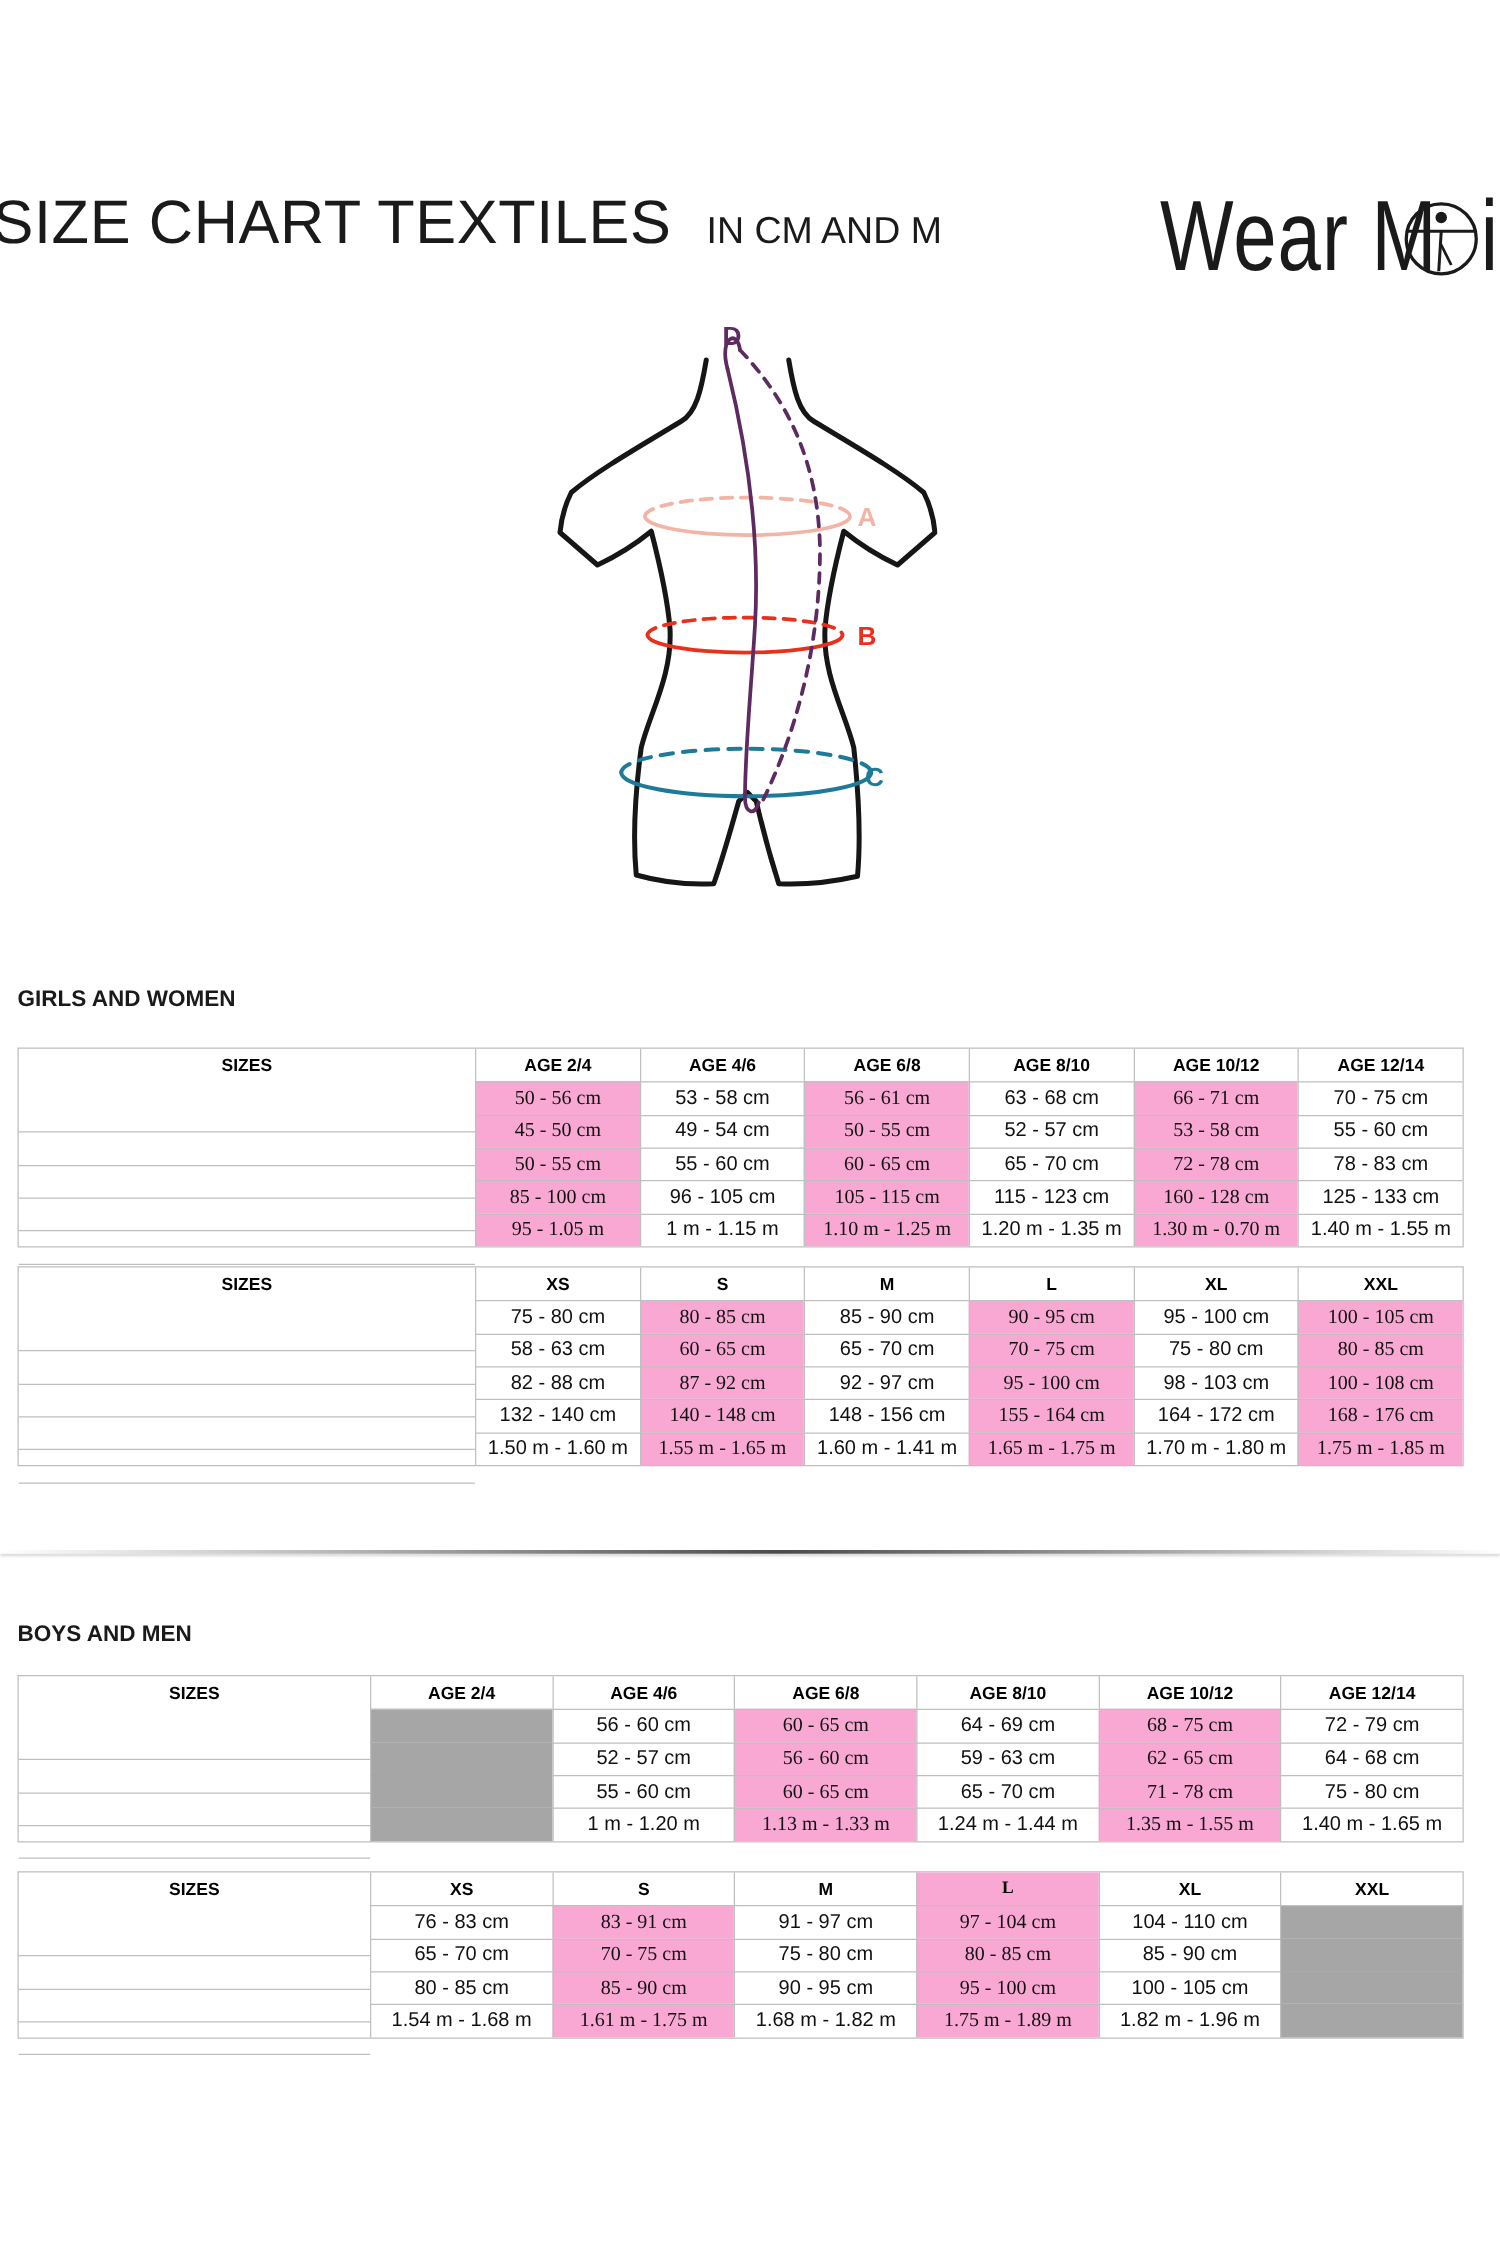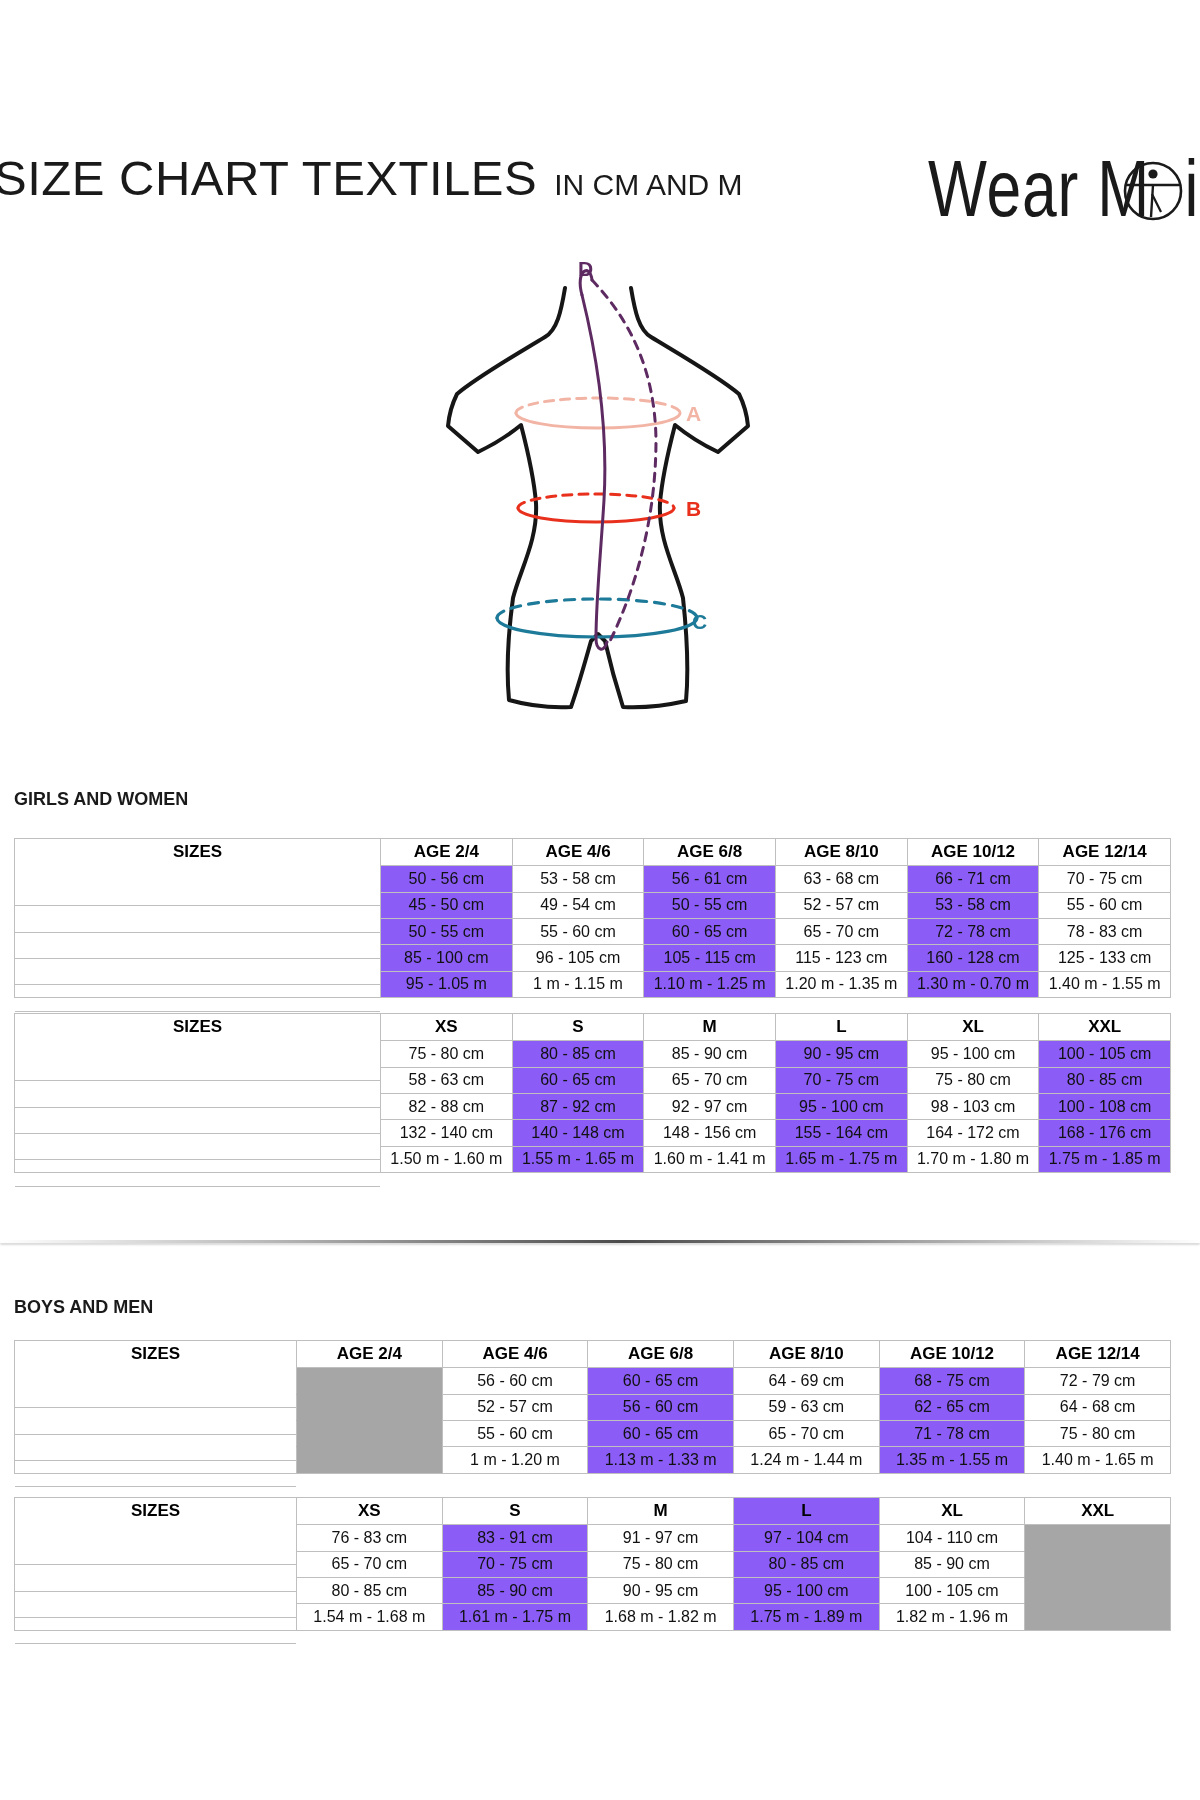--- a/index.html
+++ b/index.html
@@ -3,21 +3,21 @@
 <meta charset="utf-8">
 <title>Size Chart Textiles</title>
 <style>
   html,body{margin:0;padding:0;background:#fff;}
   .page{position:relative;width:1200px;height:1800px;background:#ffffff;overflow:hidden;
         font-family:"Liberation Sans", sans-serif;color:#1a1a1a;}
 
   
   .title-row{position:absolute;left:-6px;top:150px;white-space:nowrap;}
   .title-main{font-size:49px;letter-spacing:.5px;color:#1a1a1a;}
-  .title-sub{font-size:30px;margin-left:17px;color:#1a1a1a;}
+  .title-sub{font-size:30px;margin-left:28px;color:#1a1a1a;}
 
   
   .logo{position:absolute;left:928px;top:126px;width:300px;height:110px;}
 
   
   .figure{position:absolute;left:370px;top:235px;width:380px;height:500px;}
 
   
   .section-heading{position:absolute;left:14px;font-size:18px;font-weight:bold;color:#1a1a1a;}
   #h-girls{top:789px;}
@@ -36,23 +36,23 @@
   .t-boys{grid-template-columns:281px repeat(6,1fr);}
   #t-gw-age{top:838px;}
   #t-gw-size{top:1013px;}
   #t-bm-age{top:1340px;}
   #t-bm-size{top:1497px;}
 
   .cell{border-left:1px solid #bfbfbf;border-top:1px solid #bfbfbf;display:flex;align-items:center;
         justify-content:center;font-size:16px;color:#111;white-space:nowrap;overflow:hidden;}
   .c0{border-left:none;}
   .r0{border-top:none;}
-  .hc{font-weight:bold;font-size:17px;color:#000;}
+  .hc{font-weight:bold;font-size:14px;color:#000;}
   .lc{justify-content:flex-start;padding-left:12px;font-weight:bold;font-size:19px;margin-top:40px;}
-  .shade{background:#8b5cf6;}
+  .shade{background:#f9a8d4;font-family:Liberation Serif, serif;}
   .blocked{background:#a6a6a6;}
   .blocked.bt{border-top-color:#a6a6a6;}
 </style>
 </head>
 <body>
 
 <div class="page">
 
   <div class="title-row">
     <span class="title-main">SIZE CHART TEXTILES</span><span class="title-sub">IN CM AND M</span>

